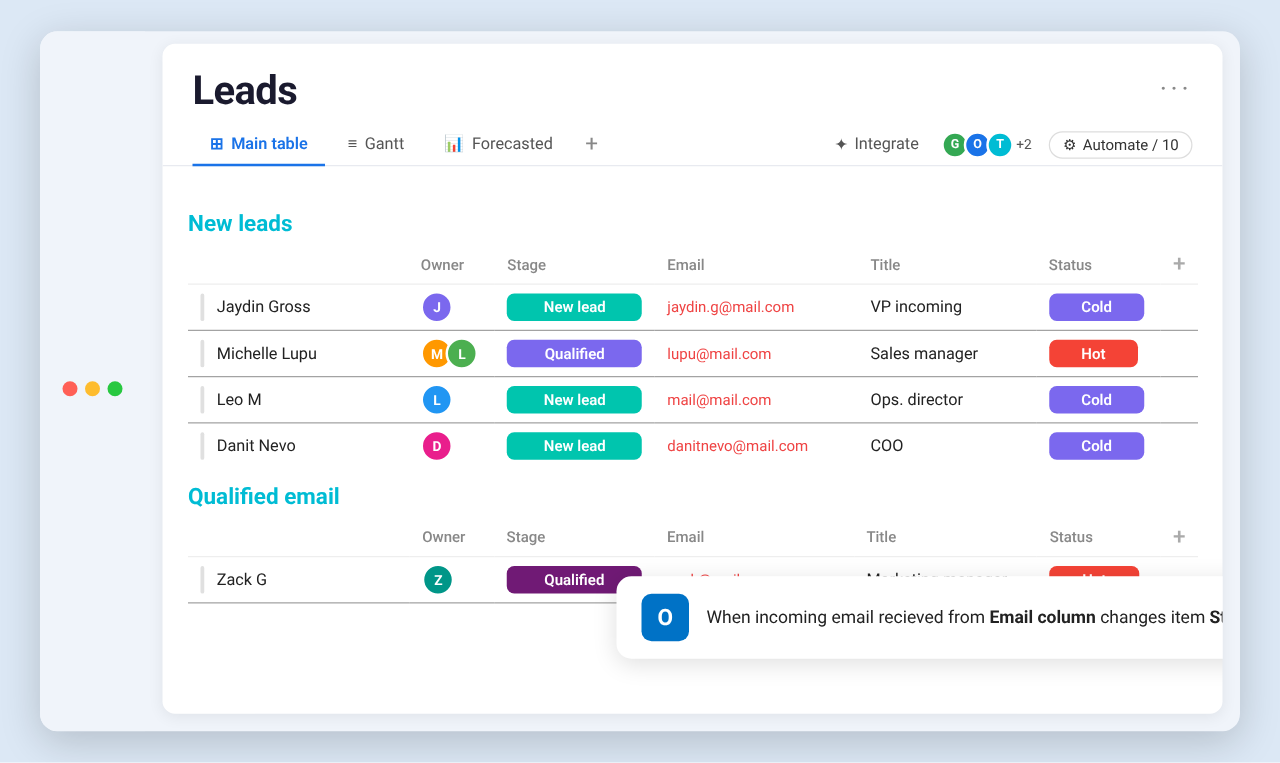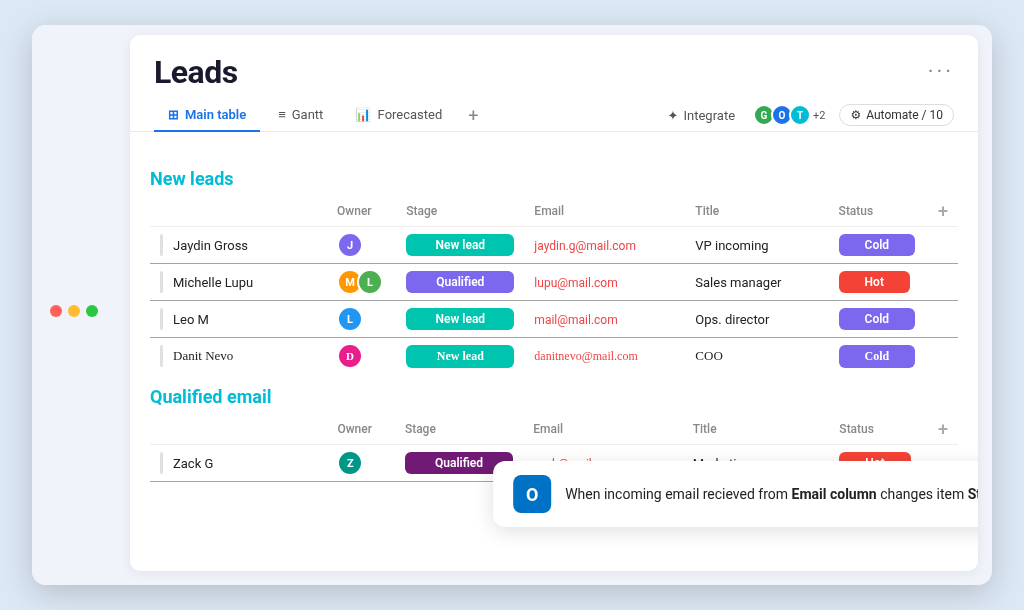--- a/index.html
+++ b/index.html
@@ -175,21 +175,21 @@
       padding: 5px 10px;
       border-bottom: 1px solid #eee;
     }
     .data-table td {
       padding: 5px 10px;
       font-size: 13px;
       color: #222;
       border-bottom: 1px solid #a3a3a3;
       vertical-align: middle;
     }
-    .data-table tr:last-child td { border-bottom: none; font-family: Liberation Serif, serif; }
+    .data-table tr:last-child td { border-bottom: none; }
     .name-cell {
       display: flex;
       align-items: center;
       gap: 0;
     }
     .row-indicator {
       width: 3px;
       height: 22px;
       background: #e0e0e0;
       border-radius: 2px;

